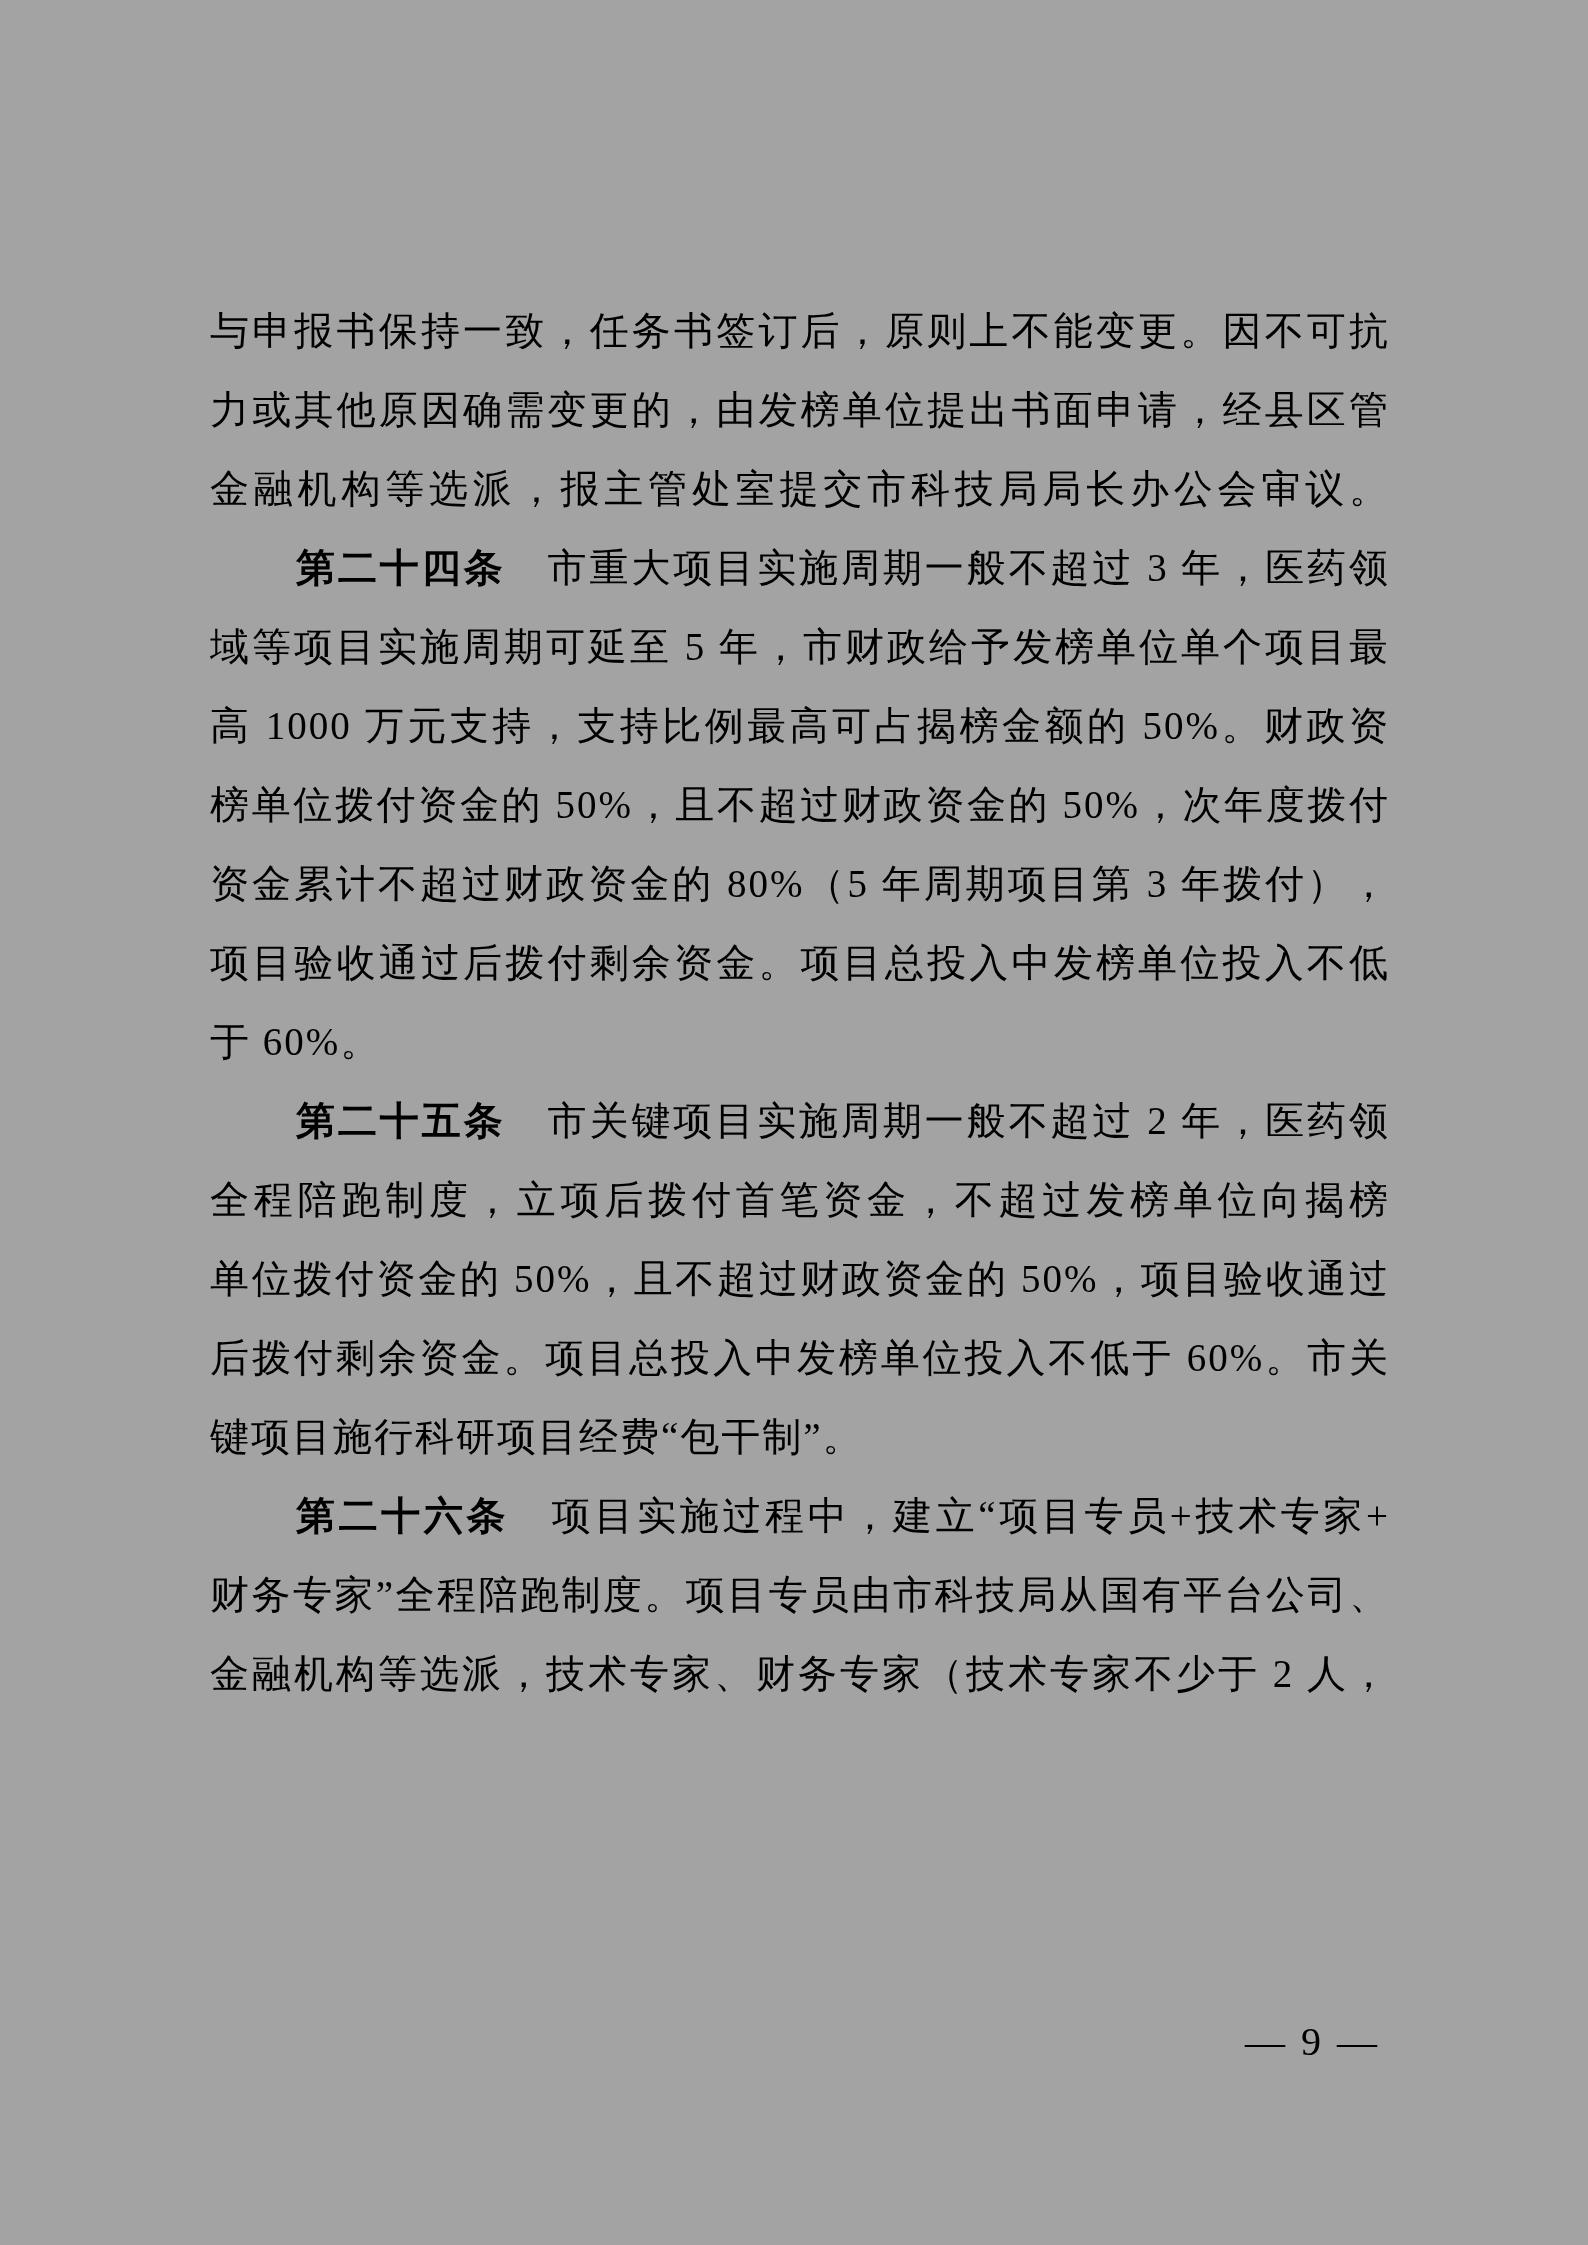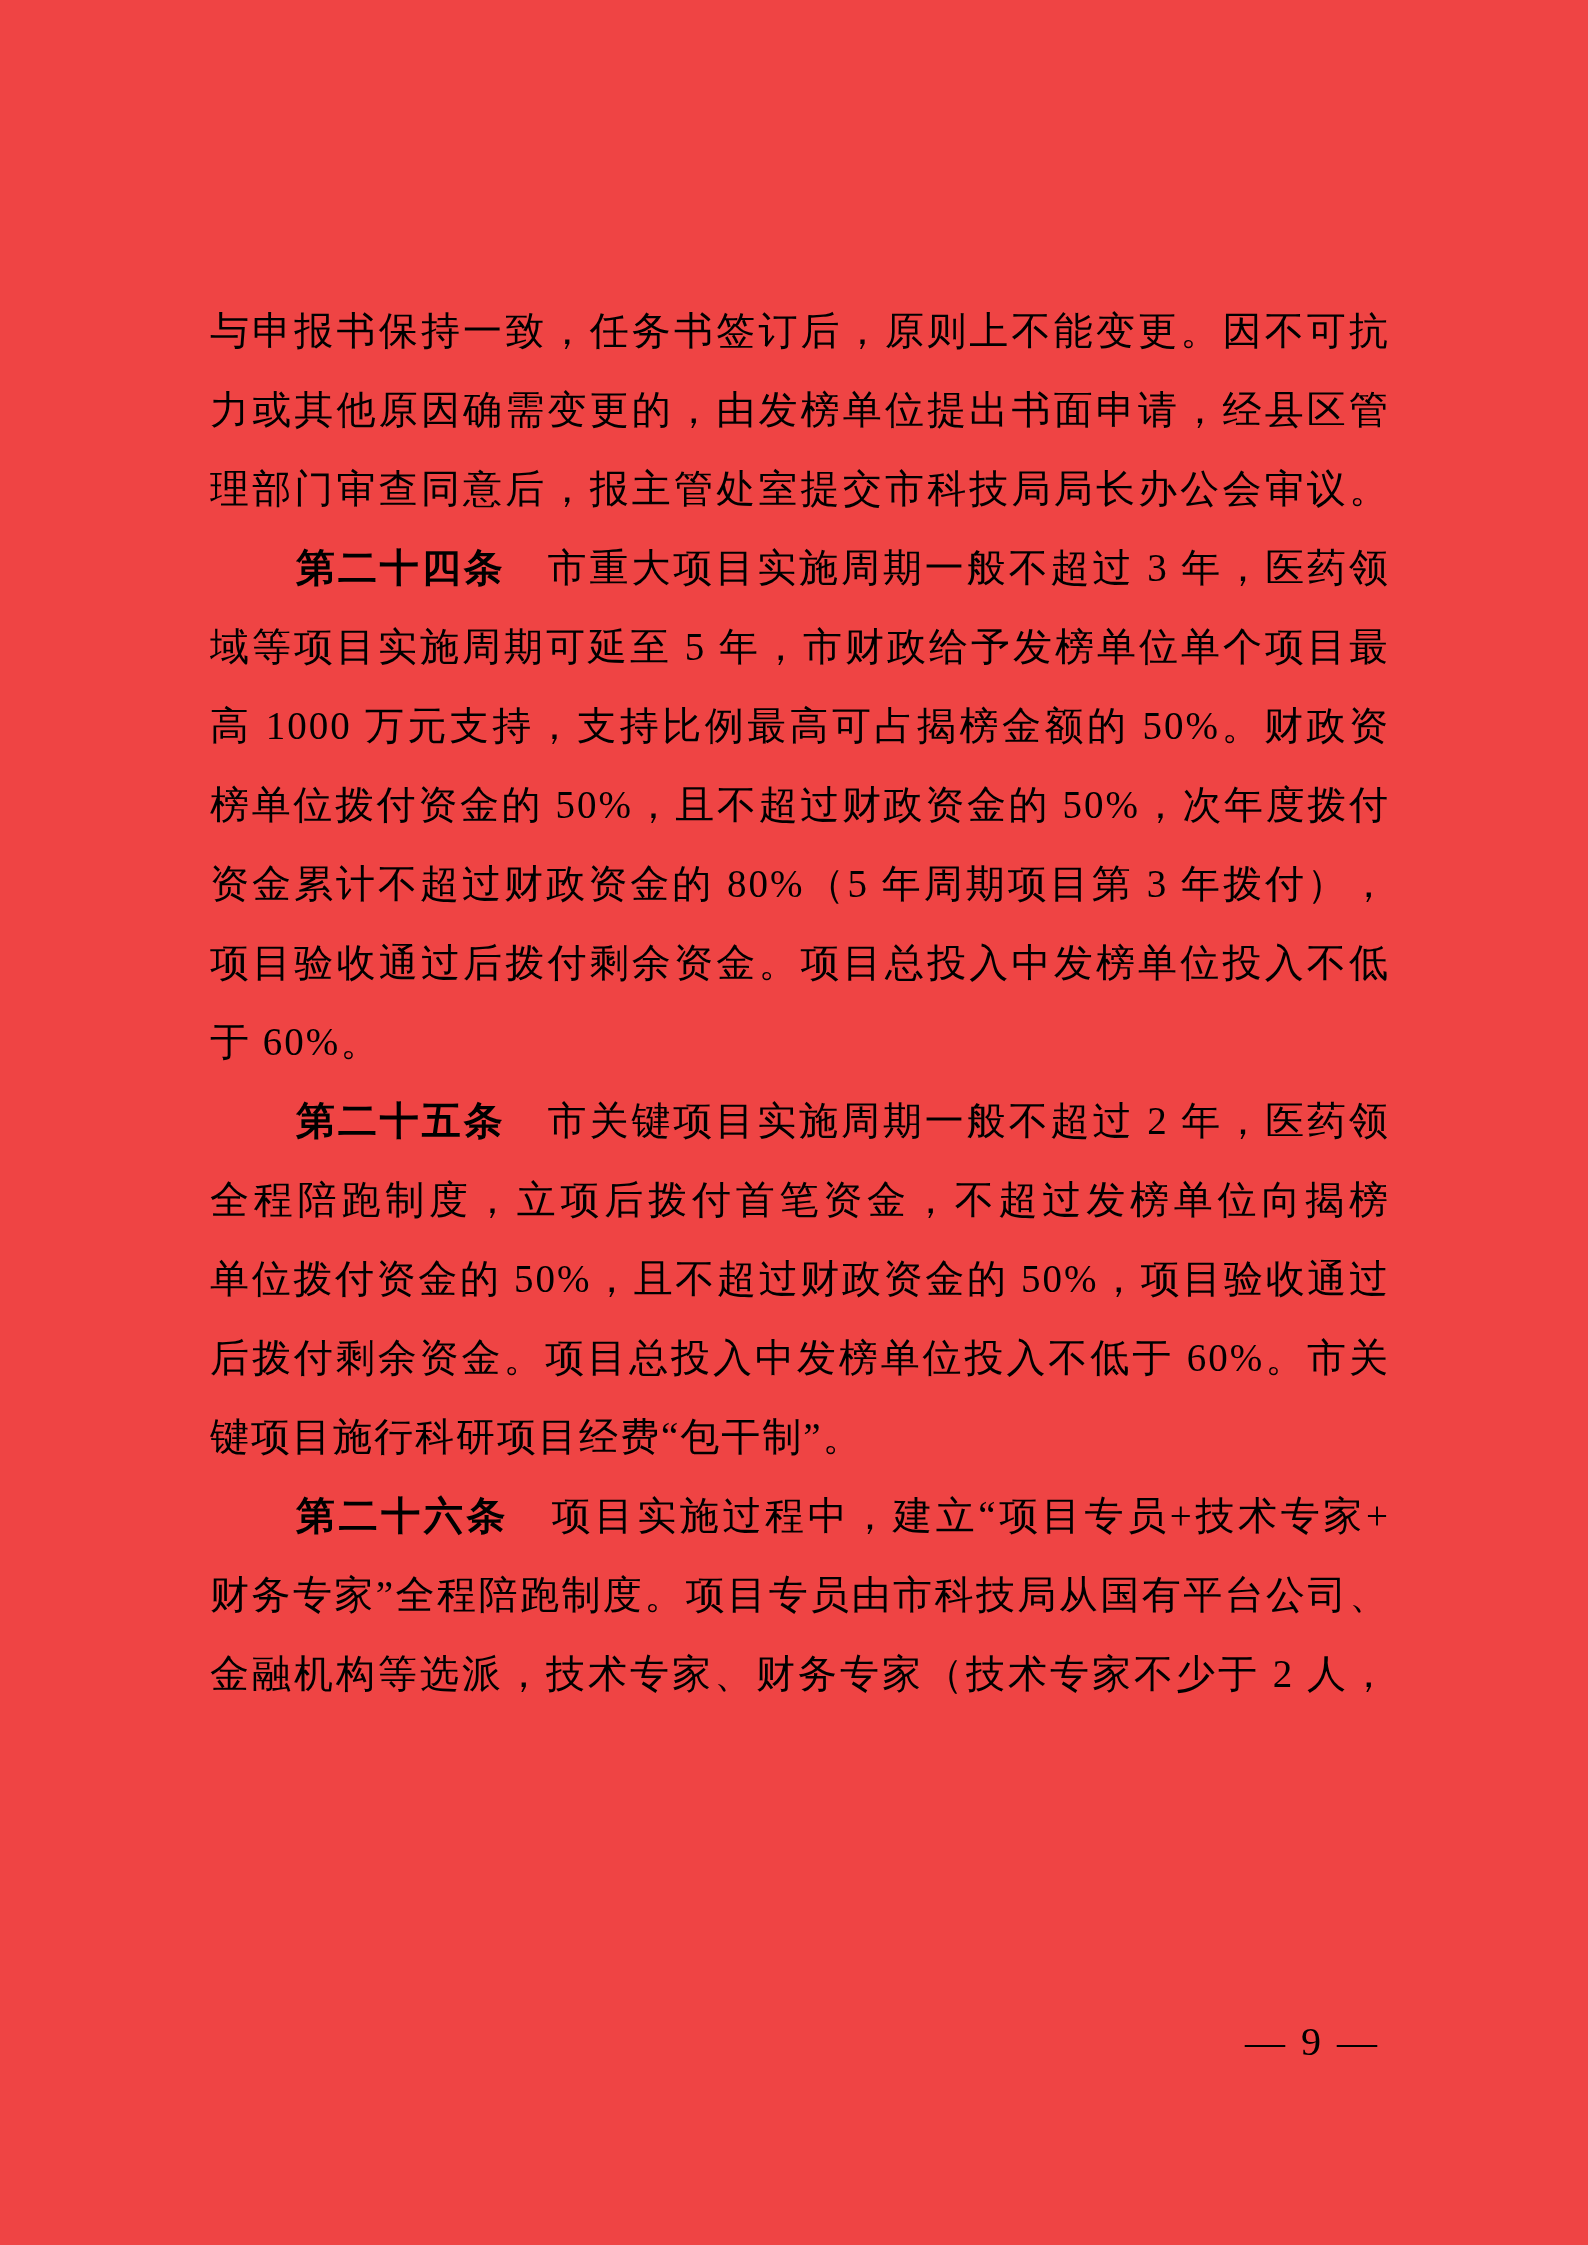--- a/index.html
+++ b/index.html
@@ -4,21 +4,21 @@
 <style>
   html, body {
     margin: 0;
     padding: 0;
     background: #ffffff;
   }
   #page {
     position: relative;
     width: 1588px;
     height: 2245px;
-    background: #ef4444;
+    background: #a3a3a3;
     overflow: hidden;
     font-family: "Liberation Serif", "DejaVu Serif", serif;
     color: #000000;
   }
   #text-block {
     position: absolute;
     left: 210px;
     top: 291px;
     width: 1180px;
   }
@@ -56,21 +56,21 @@
     font-family: "Liberation Serif", "DejaVu Serif", serif;
   }
 </style>
 </head>
 <body>
 
 <div id="page">
   <div id="text-block">
       <div class="line"><span class="body-text">与申报书保持一致，任务书签订后，原则上不能变更。因不可抗</span></div>
       <div class="line"><span class="body-text">力或其他原因确需变更的，由发榜单位提出书面申请，经县区管</span></div>
-      <div class="line"><span class="body-text">理部门审查同意后，报主管处室提交市科技局局长办公会审议。</span></div>
+      <div class="line"><span class="body-text">金融机构等选派，报主管处室提交市科技局局长办公会审议。</span></div>
       <div class="line indent"><span class="bold-term">第二十四条</span><span class="body-text">　市重大项目实施周期一般不超过 3 年，医药领</span></div>
       <div class="line"><span class="body-text">域等项目实施周期可延至 5 年，市财政给予发榜单位单个项目最</span></div>
       <div class="line"><span class="body-text">高 1000 万元支持，支持比例最高可占揭榜金额的 50%。财政资</span></div>
       <div class="line"><span class="body-text">榜单位拨付资金的 50%，且不超过财政资金的 50%，次年度拨付</span></div>
       <div class="line"><span class="body-text">资金累计不超过财政资金的 80%（5 年周期项目第 3 年拨付），</span></div>
       <div class="line"><span class="body-text">项目验收通过后拨付剩余资金。项目总投入中发榜单位投入不低</span></div>
       <div class="line no-justify"><span class="body-text">于 60%。</span></div>
       <div class="line indent"><span class="bold-term">第二十五条</span><span class="body-text">　市关键项目实施周期一般不超过 2 年，医药领</span></div>
       <div class="line"><span class="body-text">全程陪跑制度，立项后拨付首笔资金，不超过发榜单位向揭榜</span></div>
       <div class="line"><span class="body-text">单位拨付资金的 50%，且不超过财政资金的 50%，项目验收通过</span></div>

